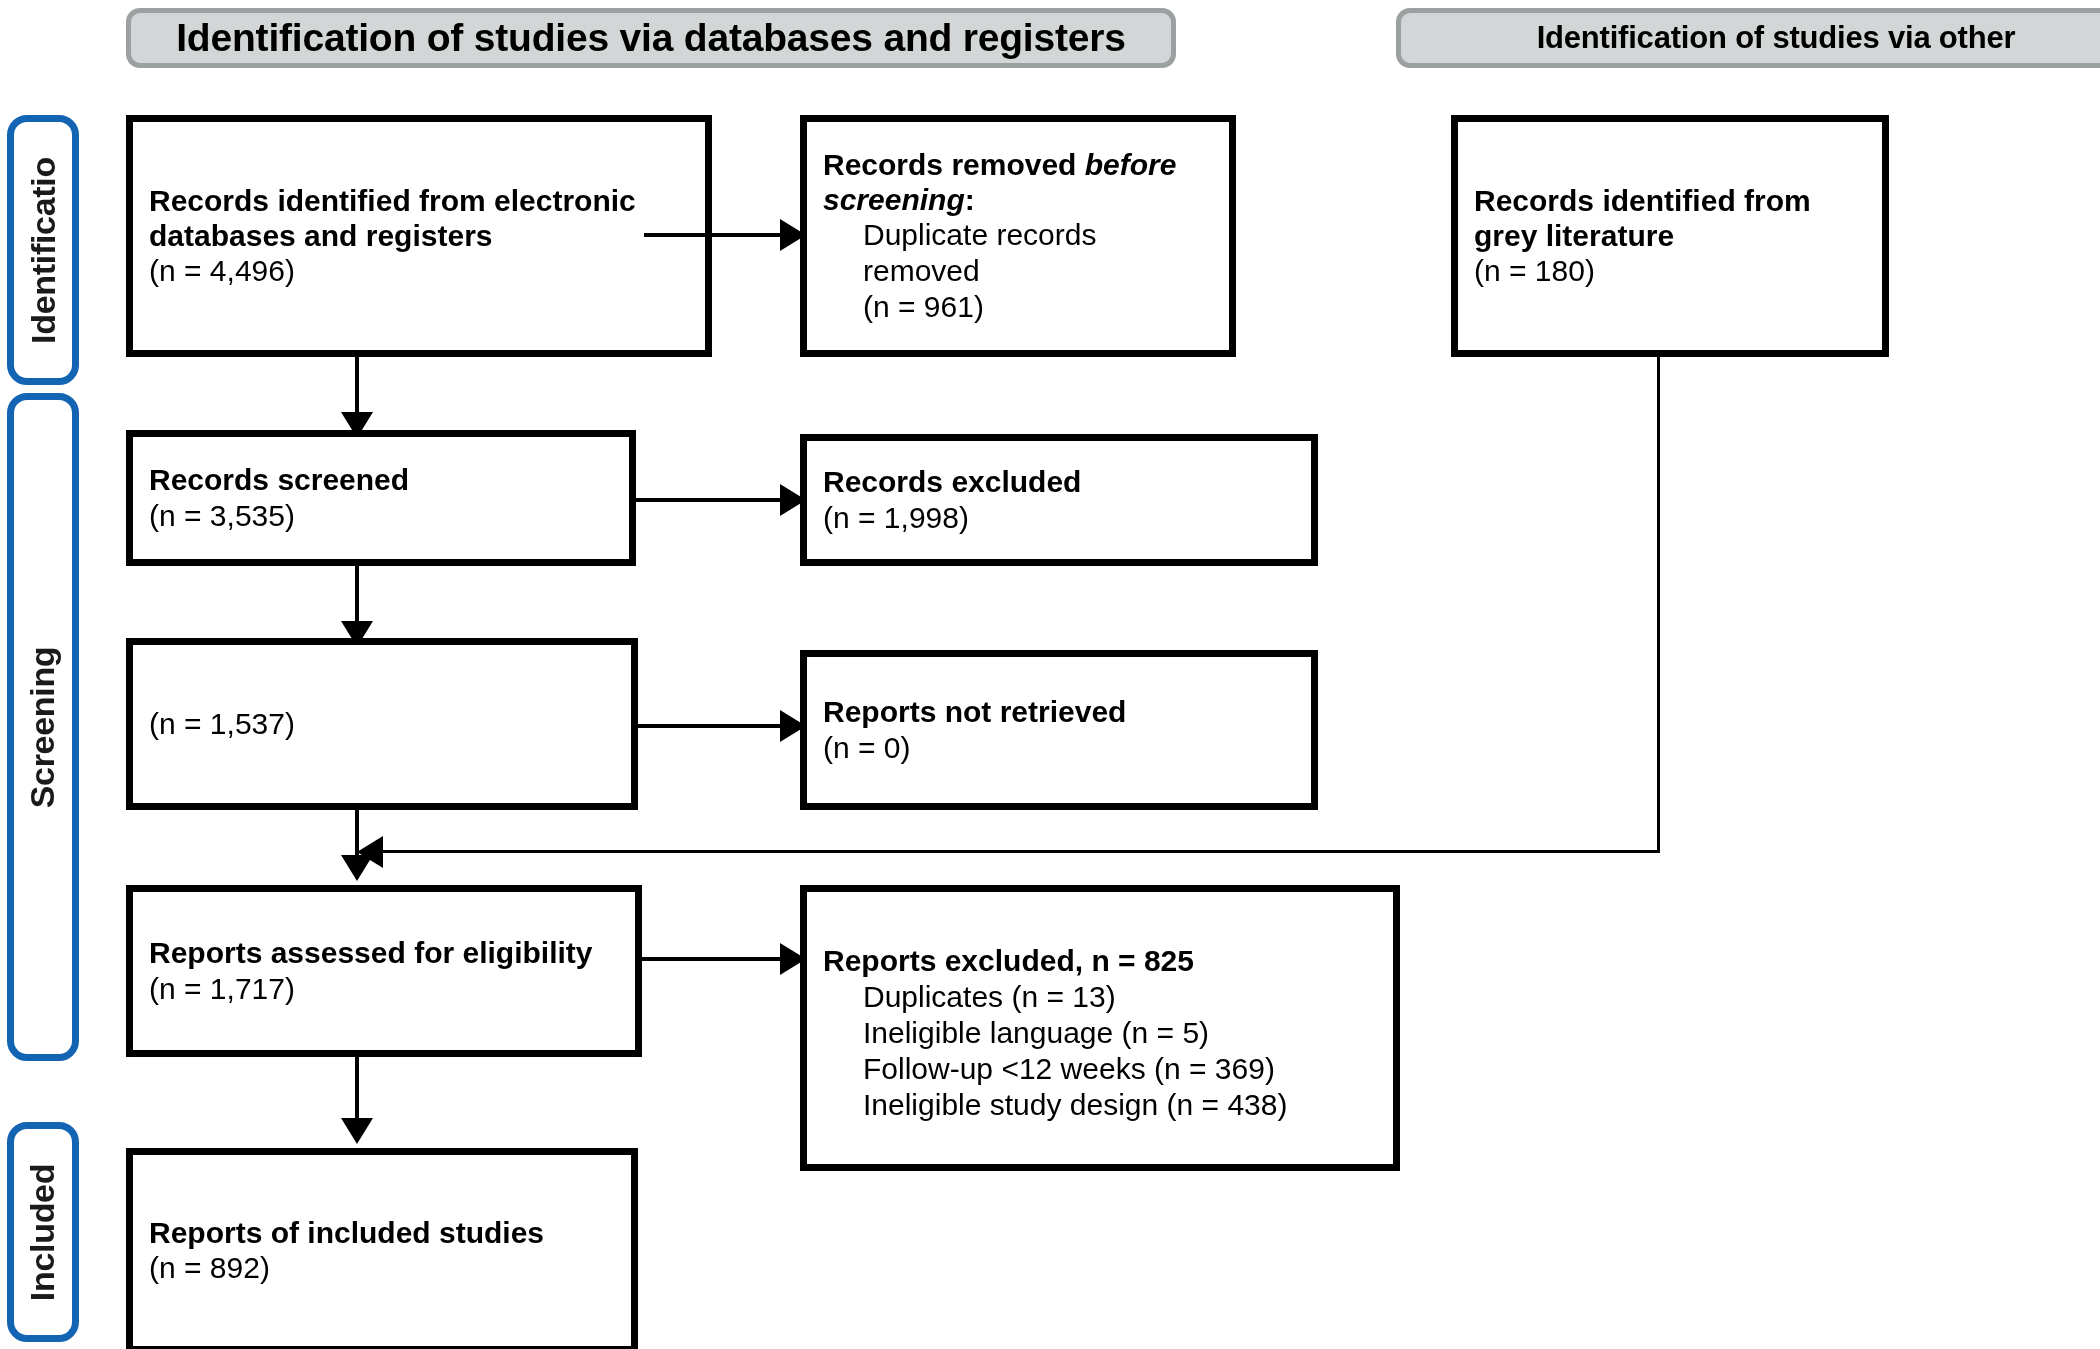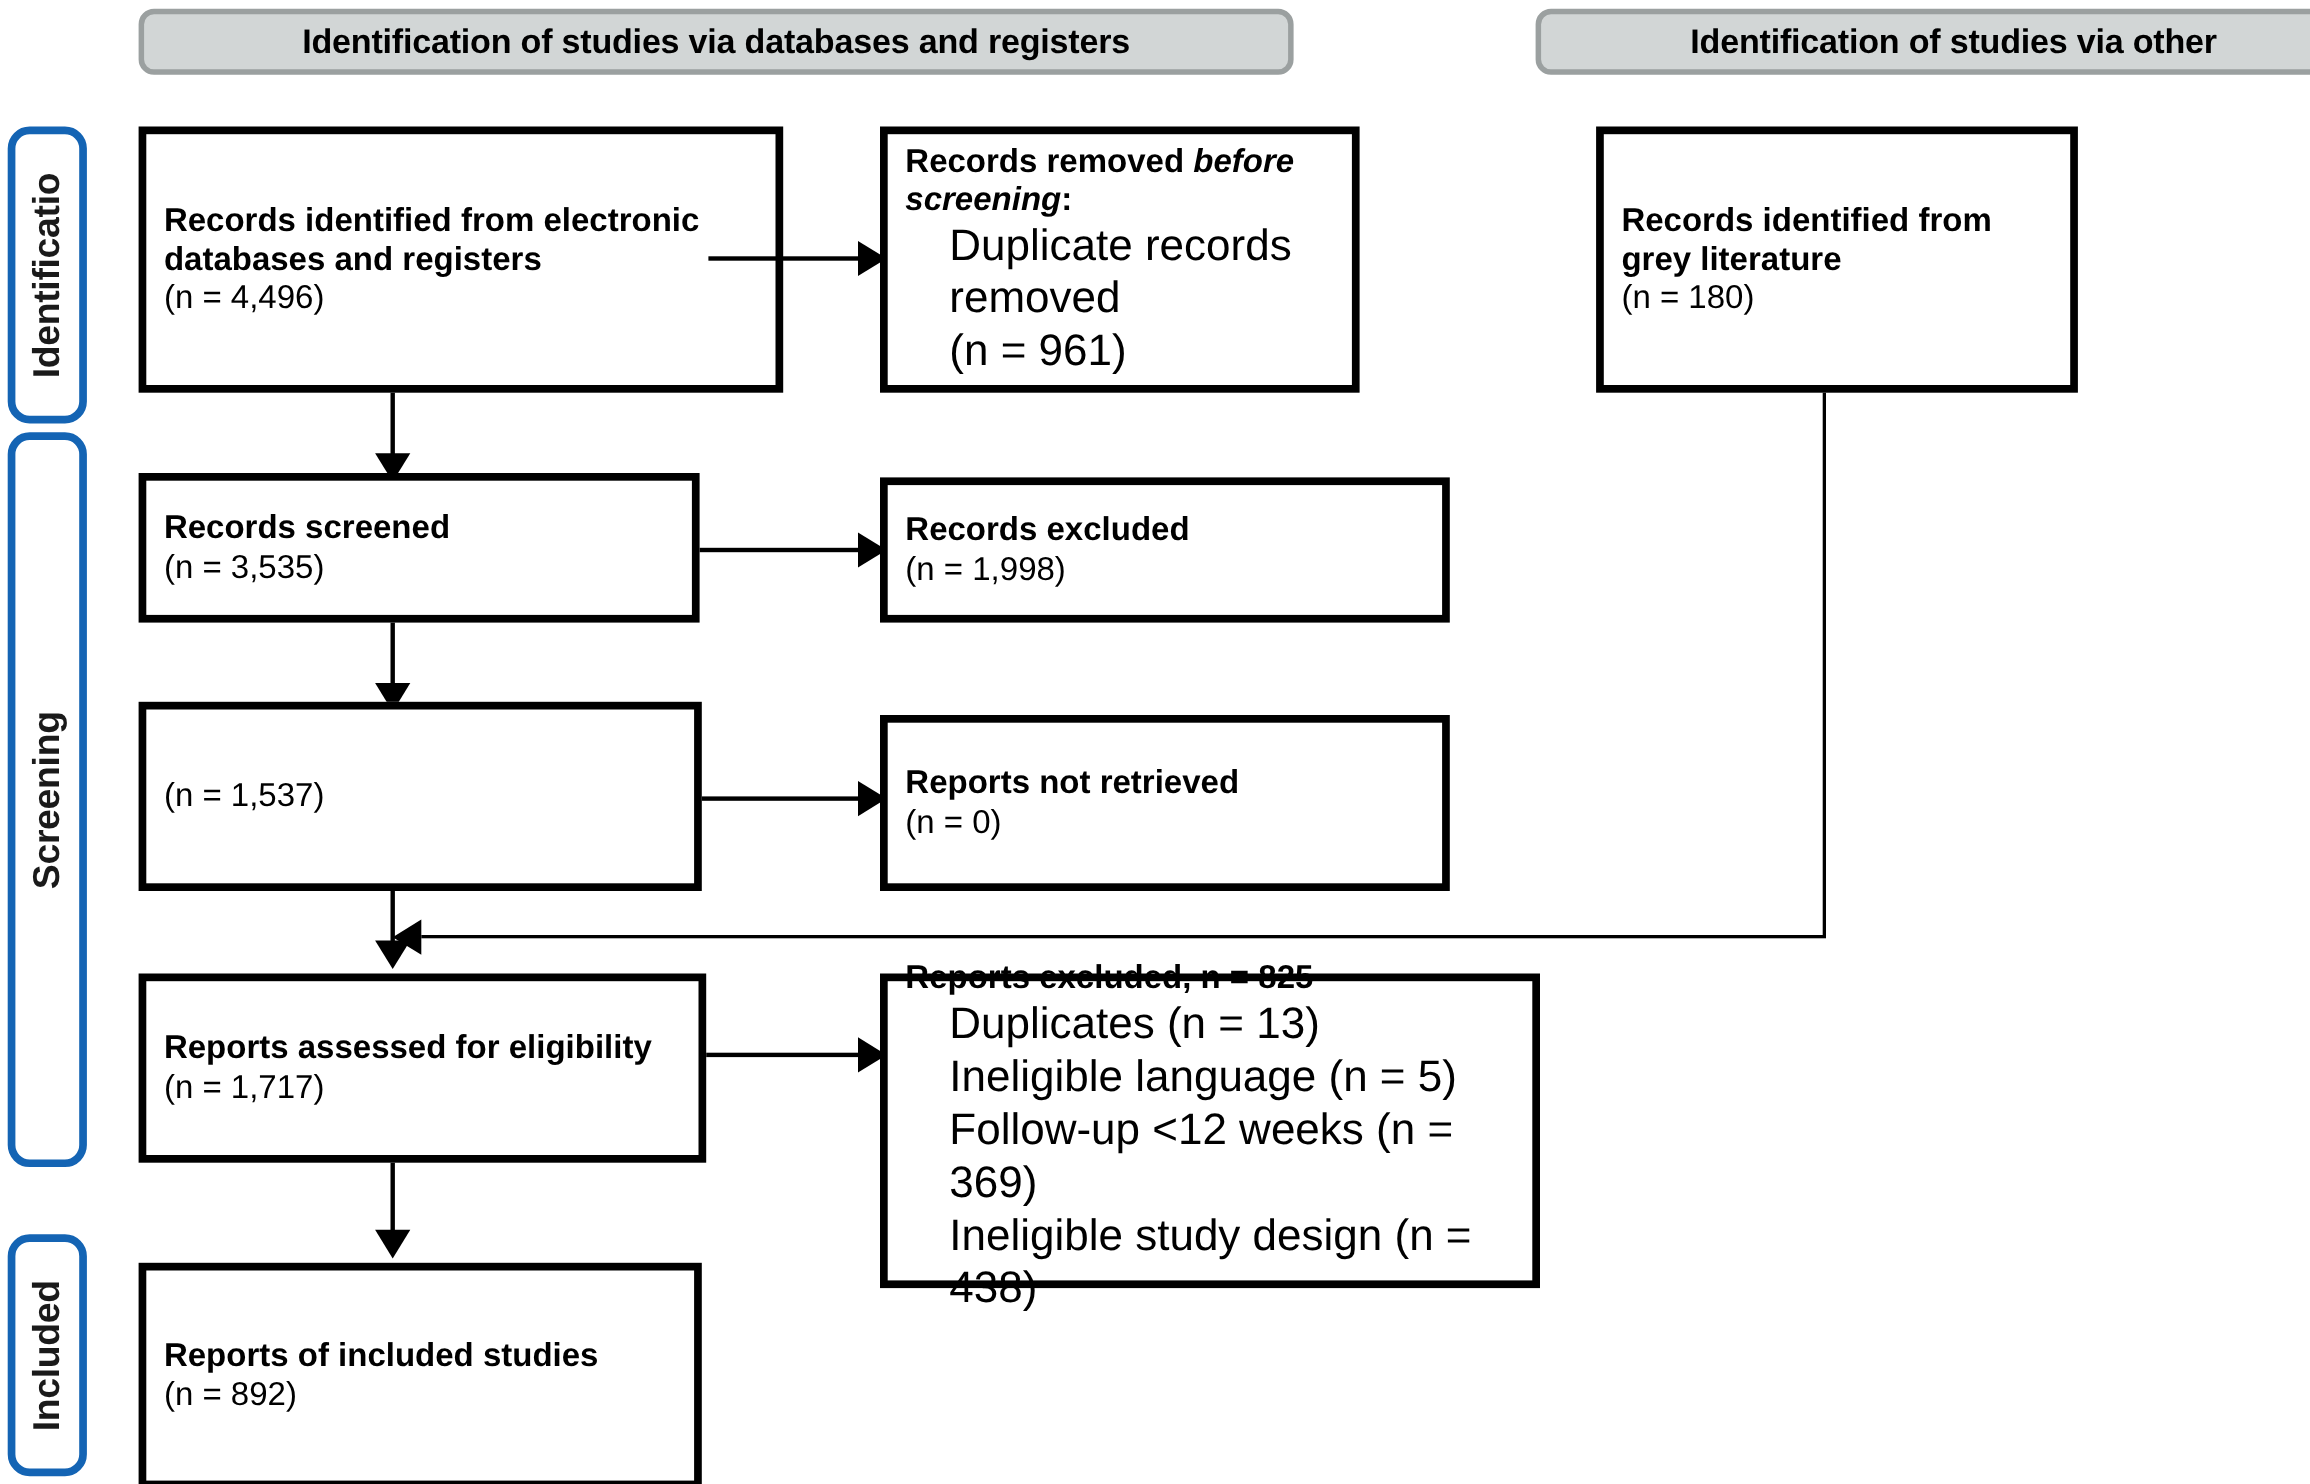--- a/index.html
+++ b/index.html
@@ -75,21 +75,21 @@
     font-style: italic;
   }
   .fbox .n {
     font-weight: normal;
     font-size: 30px;
     line-height: 1.2;
     color: #000000;
   }
   .fbox .sub {
     font-weight: normal;
-    font-size: 40px;
+    font-size: 30px;
     line-height: 1.2;
     color: #000000;
     padding-left: 40px;
   }
 
   
   .hline {
     position: absolute;
     background: #000000;
     height: 4px;
@@ -122,21 +122,21 @@
     border-left: 16px solid transparent;
     border-right: 16px solid transparent;
     border-top: 26px solid #000000;
   }
 </style>
 </head>
 <body>
 
 <div id="canvas">
 
-  <div class="banner" style="left:126px; top:8px; width:1050px; height:60px; font-size:31px;">
+  <div class="banner" style="left:126px; top:8px; width:1050px; height:60px; font-size:39px;">
     <span>Identification of studies via databases and registers</span>
   </div>
 
   <div class="banner" style="left:1396px; top:8px; width:760px; height:60px; font-size:31px;">
     <span>Identification of studies via other</span>
   </div>
 
   <div class="rail" style="left:7px; top:115px; width:72px; height:270px;">
     <span class="rail-label">Identificatio</span>
   </div>

